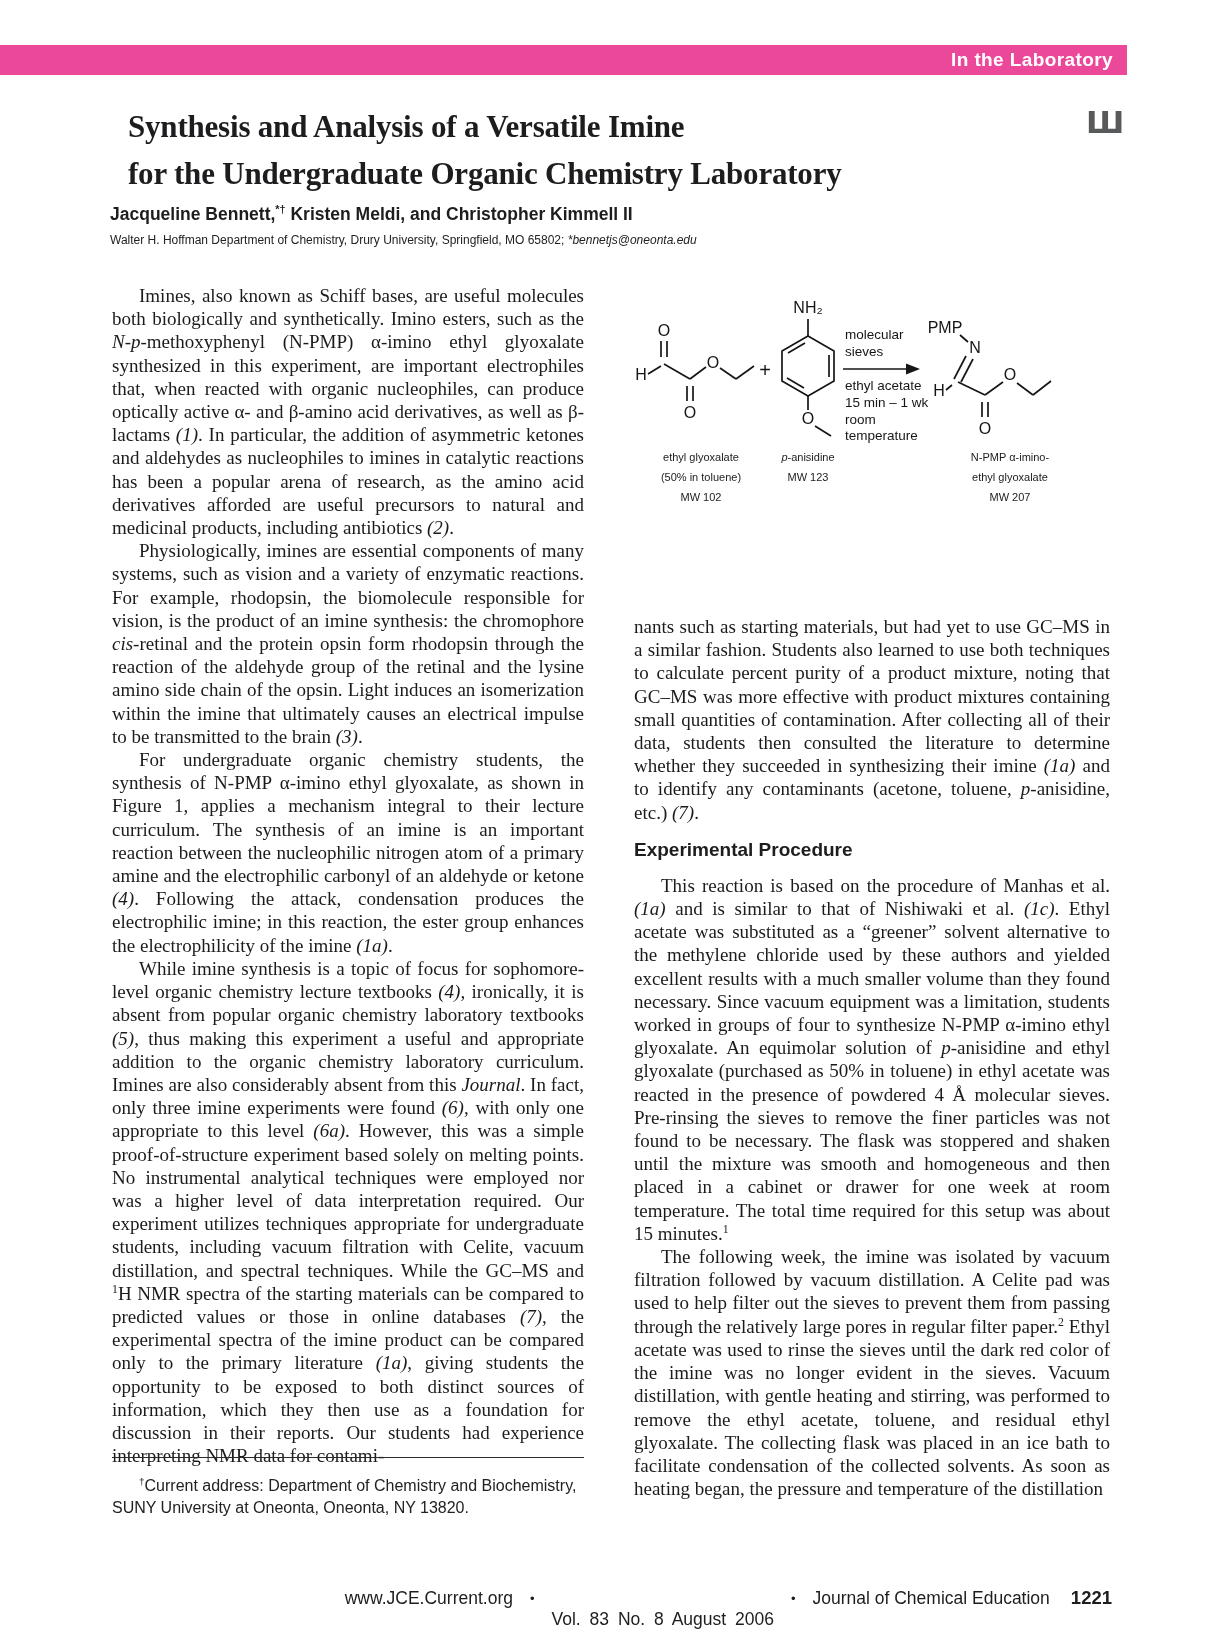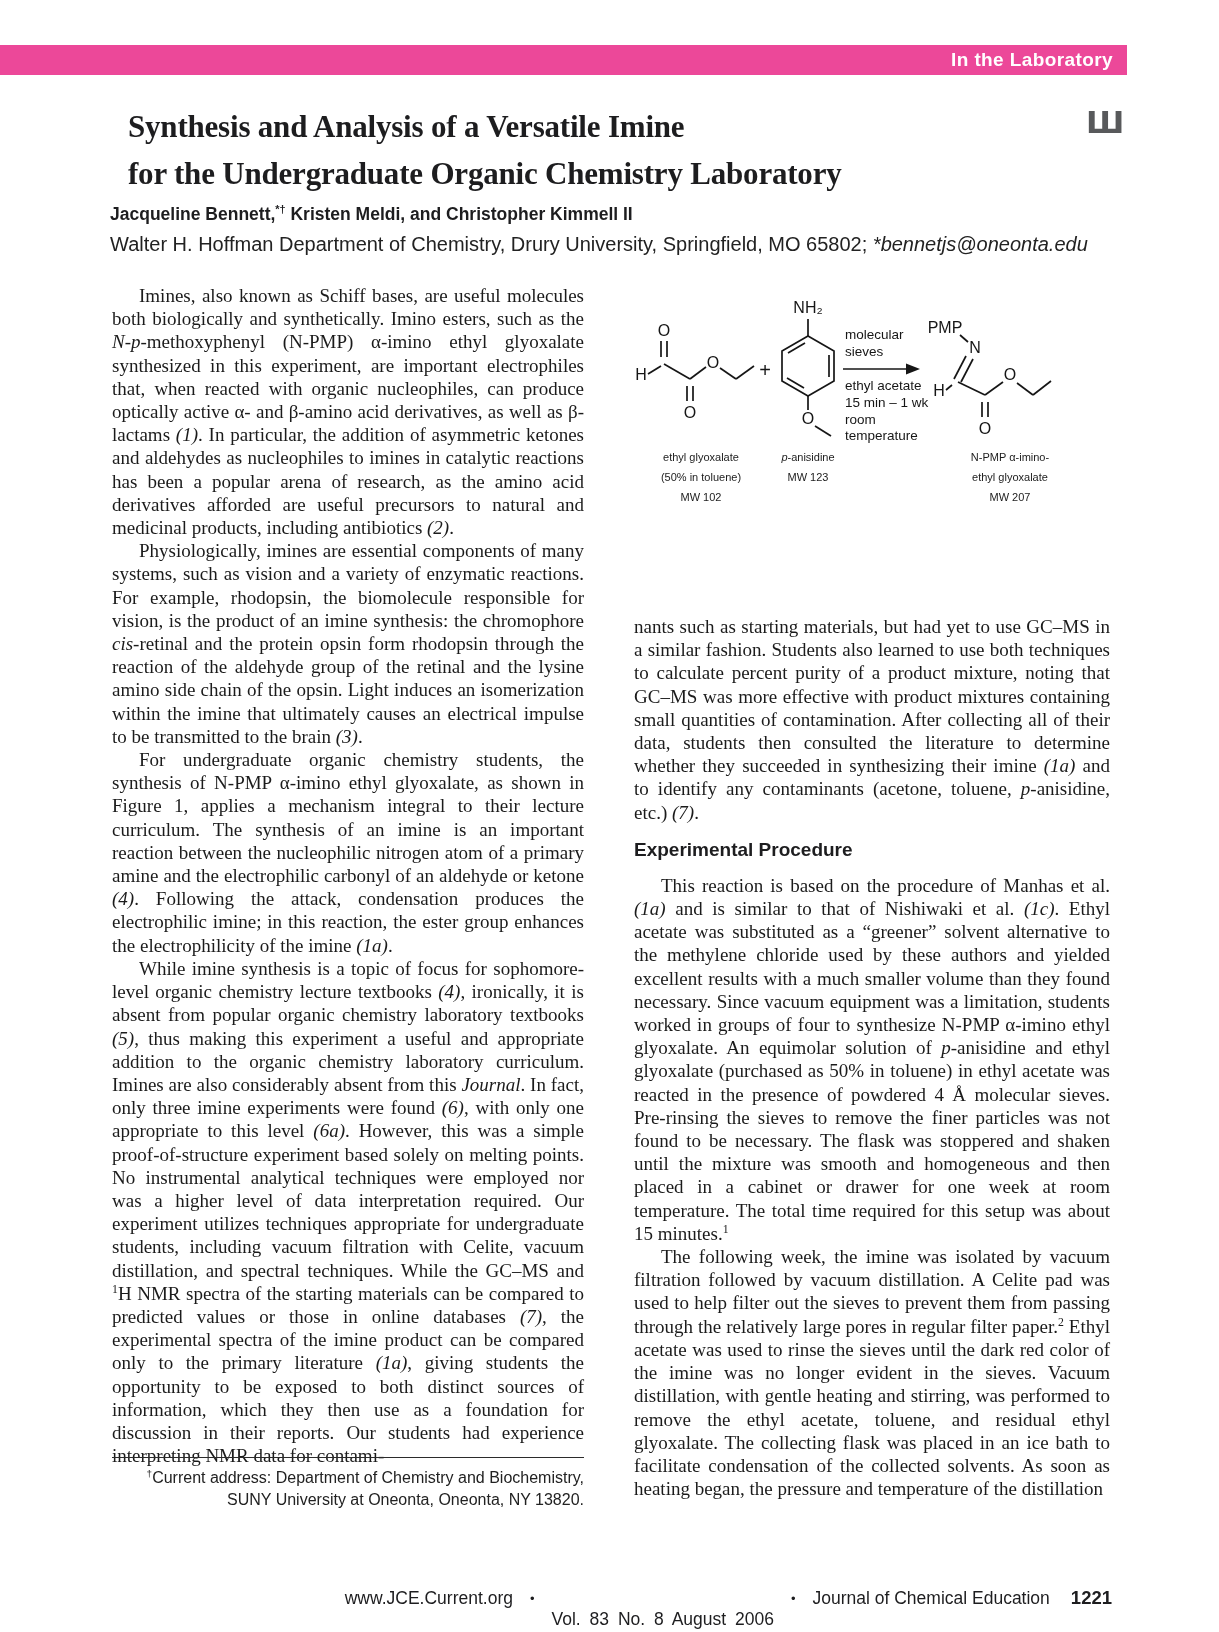--- a/index.html
+++ b/index.html
@@ -24,21 +24,21 @@
     font-family:"DejaVu Sans", sans-serif; font-weight:bold;
     font-size:31px; color:#58595b;
   }
   .authors {
     position:absolute; left:110px; top:204px;
     font-family:"Liberation Sans", sans-serif; font-weight:bold;
     font-size:17.5px; color:#1d1d1f;
   }
   .affiliation {
     position:absolute; left:110px; top:233px;
-    font-family:"Liberation Sans", sans-serif; font-size:20px; color:#222;
+    font-family:"Liberation Sans", sans-serif; font-size:12px; color:#222;
   }
   
   .col { position:absolute; }
   .col-left  { left:112px; top:284px; width:472px; }
   .col-right { left:634px; top:615px; width:476px; }
   p.body {
     margin:0; font-size:19px; line-height:23.2px; text-align:justify;
     text-indent:27px; color:#1b1b1b;
   }
   p.body.no-indent { text-indent:0; }
@@ -59,23 +59,23 @@
     line-height:20px; color:#1c1c1c;
   }
   .figcaption {
     position:absolute; left:634px; top:510px; width:468px;
     font-family:"Liberation Sans", sans-serif; font-size:16.5px;
     line-height:21.5px; color:#333333; text-align:left;
   }
   
   .footnote {
     position:absolute; left:112px; top:1457px; width:472px;
-    border-top:1.5px solid #2b2b2b; padding-top:9px;
+    border-top:1.5px solid #2b2b2b; padding-top:17px;
     font-family:"Liberation Sans", sans-serif; font-size:16px;
-    line-height:21.5px; color:#222; text-indent:27px;text-align:right;
+    line-height:21.5px; color:#222; text-indent:27px;
   }
   
   .footer {
     position:absolute; top:1566px; right:107px;
     display:flex; align-items:center; gap:17px;
     font-family:"Liberation Sans", sans-serif; font-size:17.5px; color:#1d1d1f;
   }
   .footer .bullet { font-size:13px; }
   .footer .issue  { word-spacing:4px;margin-top:43px; }
   .footer .pageno { font-weight:bold; font-size:18.5px; margin-left:4px; }

